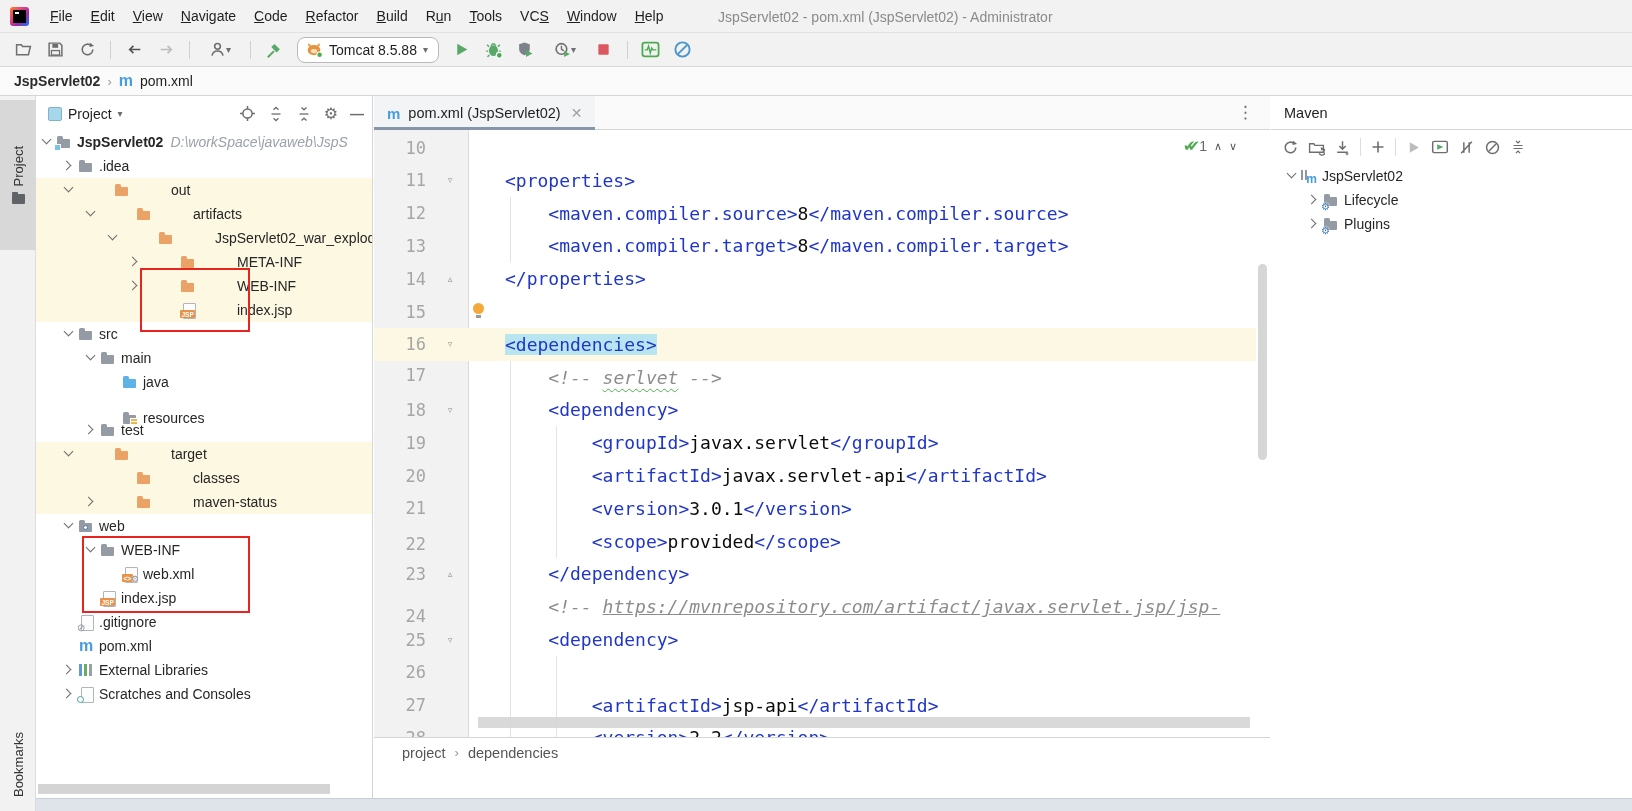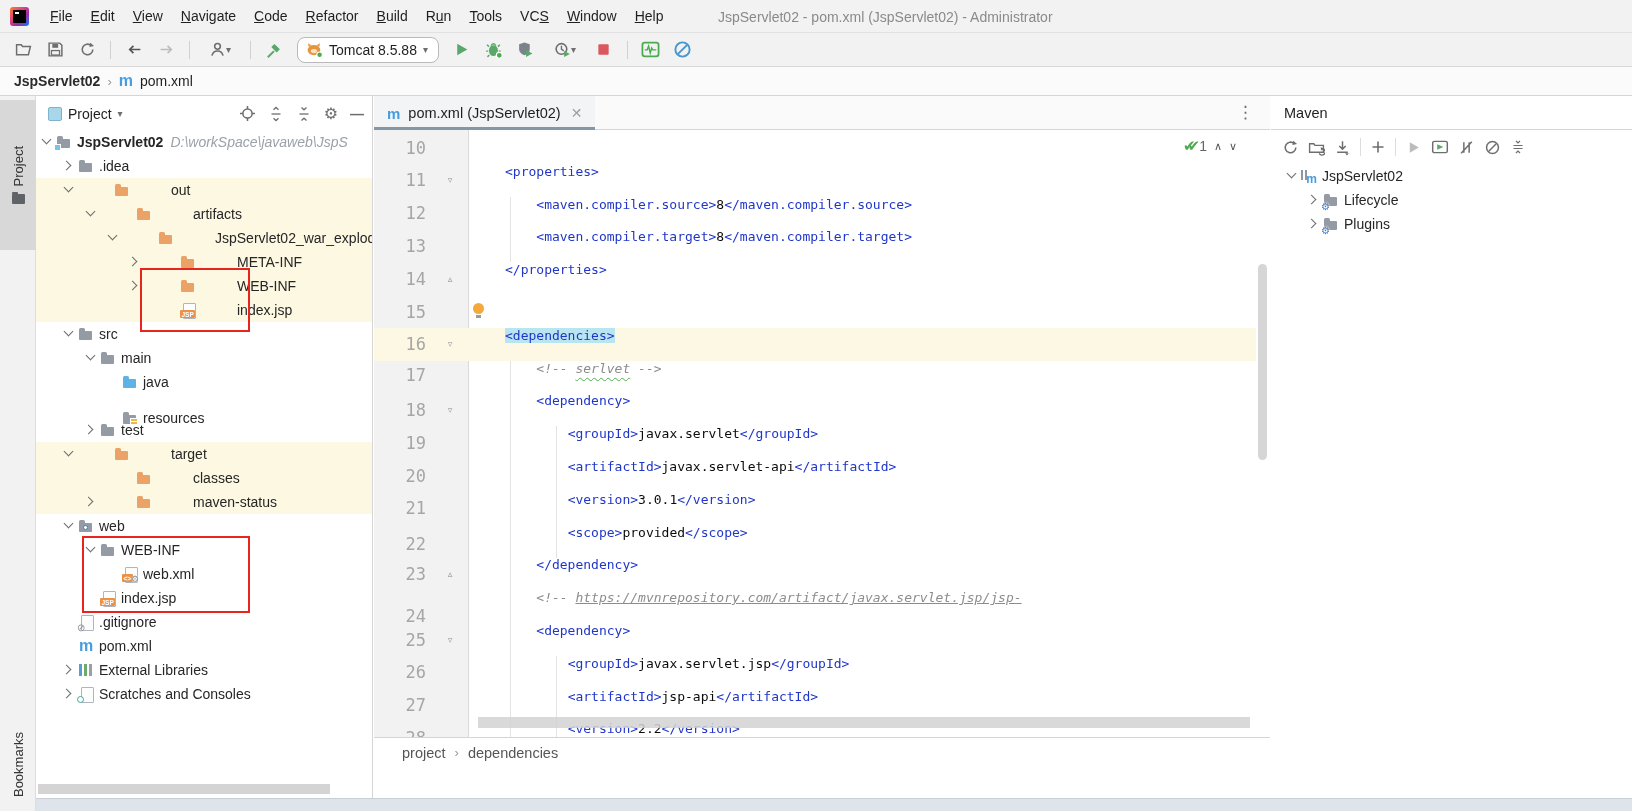--- a/index.html
+++ b/index.html
@@ -103,22 +103,22 @@
   .tab::after { content:""; position:absolute; left:0; bottom:0; width:100%; height:3px; background:var(--tab-underline); }
   .tab-close { color:#9aa0a6; font-size:14px; margin-left:2px; }
   .tab-more { position:absolute; right:16px; top:6px; font-size:17px; color:#6e6e6e; }
 
   .gutter-bg { position:absolute; left:0; top:34px; width:95px; bottom:61px; background:#f2f2f2; border-right:1px solid #dadada; }
   .gut-row { position:absolute; left:0; width:95px; height:33px; display:flex; align-items:center; z-index:2;
              font-family:"DejaVu Sans Mono", monospace; }
   .lnum { display:inline-block; width:52px; text-align:right; font-size:17px; color:var(--lnum); }
   .fold { position:absolute; left:68px; width:16px; text-align:center; color:#a9a9a9; font-size:12px; }
   .hl-row { position:absolute; left:0; right:14px; height:33px; background:var(--current-line); z-index:1; }
-  .code-row { position:absolute; left:95px; right:14px; height:33px; display:flex; align-items:flex-start; z-index:2;
-              font-family:"DejaVu Sans Mono", monospace; font-size:13px; white-space:pre; }
+  .code-row { position:absolute; left:95px; right:14px; height:33px; display:flex; align-items:center; z-index:2;
+              font-family:"DejaVu Sans Mono", monospace; font-size:18px; white-space:pre; }
   .code-text { padding-left:36px; }
   .guide { position:absolute; top:0; bottom:0; width:1px; background:#e3e3e3; }
   .t-tag { color:var(--xml-tag); }
   .t-text { color:var(--code-text); }
   .t-com { color:var(--comment); font-style:italic; }
   .t-url { color:var(--comment); font-style:italic; text-decoration:underline; }
   .t-typo { color:var(--comment); font-style:italic; text-decoration:underline; text-decoration-style:wavy;
             text-decoration-color:var(--typo-green); text-decoration-thickness:1px; text-underline-offset:4px; }
   .t-hl { color:var(--xml-tag); background:var(--tag-hl-bg); }
   .bulb { position:absolute; left:4px; top:8px; width:11px; height:11px; background:#f5a93a; border-radius:50%; }
@@ -566,21 +566,21 @@
         </div>
         <div class="code-row" style="top: 494.2px;"><div class="guide" style="left: 41px;"></div><span class="code-text">    <span class="t-com">&lt;!-- </span><span class="t-url">https://mvnrepository.com/artifact/javax.servlet.jsp/jsp-</span></span></div>
         <div class="gut-row" style="top: 527px;">
           <span class="lnum">25</span>
           <span class="fold">▿</span>
         </div>
         <div class="code-row" style="top: 527px;"><div class="guide" style="left: 41px;"></div><span class="code-text">    <span class="t-tag">&lt;dependency&gt;</span></span></div>
         <div class="gut-row" style="top: 559.8px;">
           <span class="lnum">26</span>
         </div>
-        <div class="code-row" style="top: 559.8px;"><div class="guide" style="left: 41px;"></div><div class="guide" style="left: 86.76px;"></div><span class="code-text">        <span class="t-tag">&lt;groupId&gt;</span><span class="t-text">javax.servlet.jsp</span><span class="t-tag">&lt;/groupId&gt;</span></span></div>
+        <div class="code-row" style="top: 559.8px;"><div class="guide" style="left: 41px;"></div><div class="guide" style="left: 86.76px;"></div></div>
         <div class="gut-row" style="top: 592.6px;">
           <span class="lnum">27</span>
         </div>
         <div class="code-row" style="top: 592.6px;"><div class="guide" style="left: 41px;"></div><div class="guide" style="left: 86.76px;"></div><span class="code-text">        <span class="t-tag">&lt;artifactId&gt;</span><span class="t-text">jsp-api</span><span class="t-tag">&lt;/artifactId&gt;</span></span></div>
         <div class="gut-row" style="top: 625.4px;">
           <span class="lnum">28</span>
         </div>
         <div class="code-row" style="top: 625.4px;"><div class="guide" style="left: 41px;"></div><div class="guide" style="left: 86.76px;"></div><span class="code-text">        <span class="t-tag">&lt;version&gt;</span><span class="t-text">2.2</span><span class="t-tag">&lt;/version&gt;</span></span></div>
       </div>
     <div class="insp">

